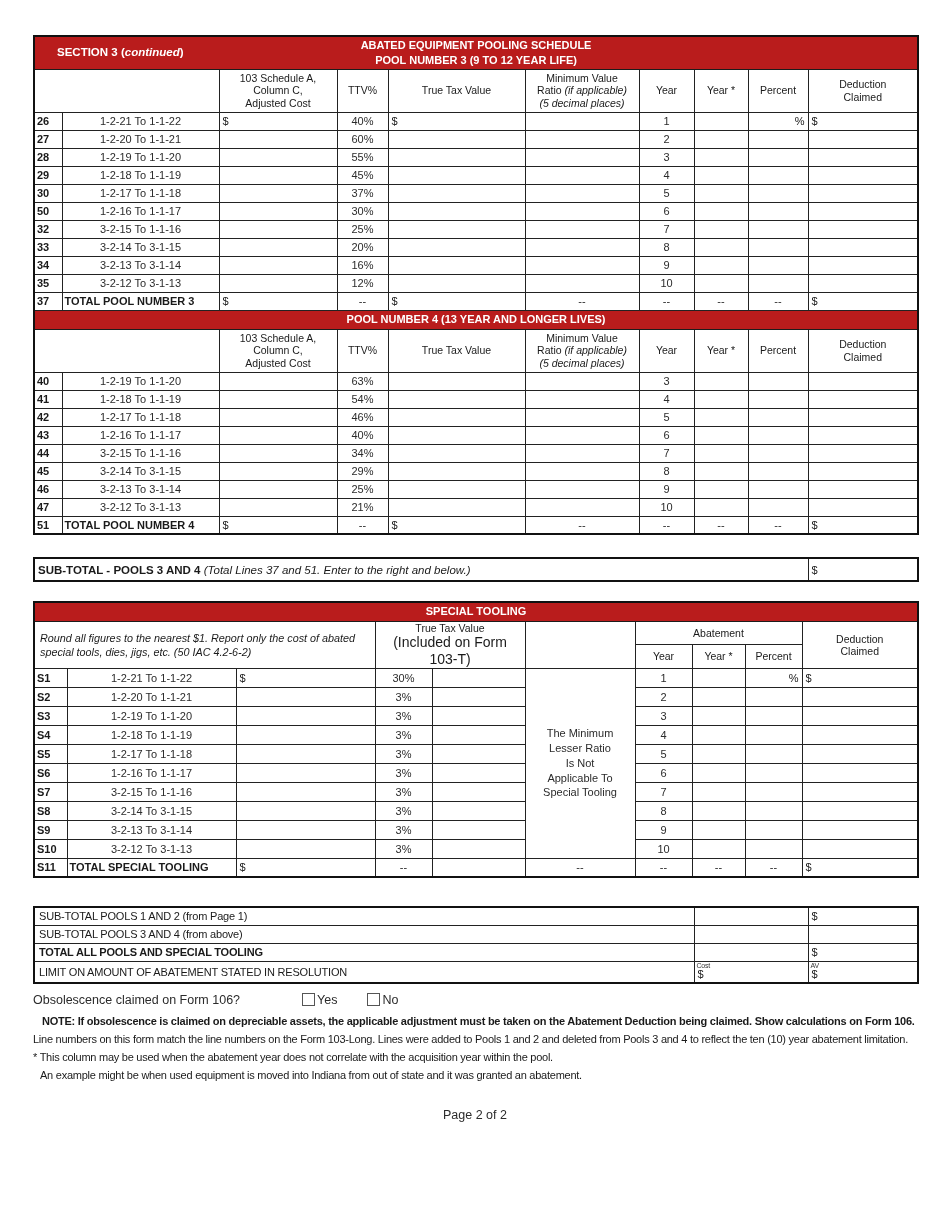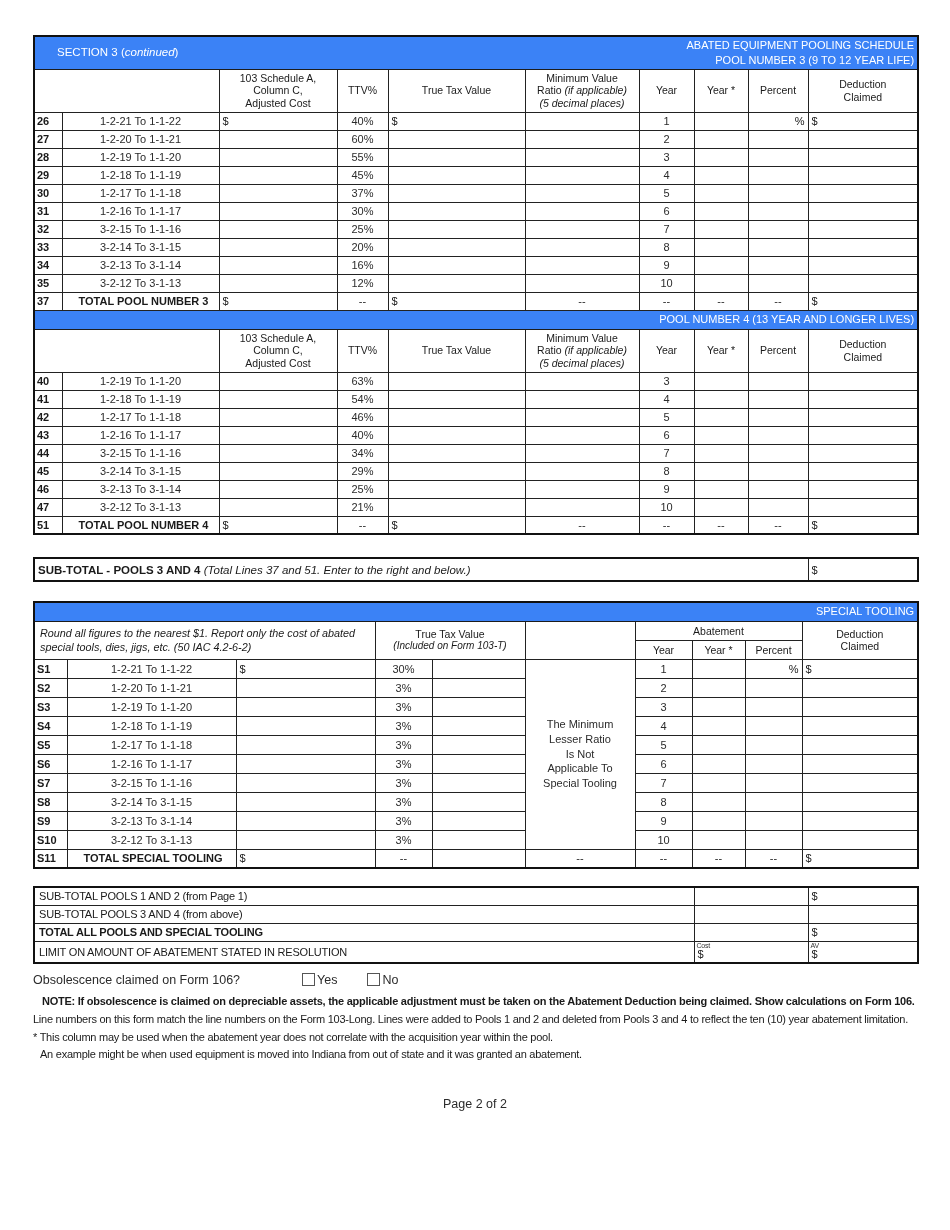--- a/index.html
+++ b/index.html
@@ -18,23 +18,23 @@
     font-size: 11px;
     height: 18px;
     padding: 0 3px;
     overflow: hidden;
     white-space: nowrap;
     vertical-align: middle;
   }
 
   
   tr.bar td {
-    background: #3b82f6; color: #fff;
+    background: #b91c1c; color: #fff;
     border-color: #1c1c1c;
-    font-weight: normal; text-align: right;
+    font-weight: bold; text-align: center;
     font-size: 11px; line-height: 1.35;
     position: relative; height: 33px;
   }
   tr.bar.slim td { height: 19px; }
   .bar-left {
     position: absolute; left: 22px; top: 50%;
     transform: translateY(-50%);
     font-size: 11.5px;
   }
 
@@ -45,47 +45,47 @@
     height: 43px; white-space: normal;
   }
   .blk { display: block; }
 
   
   .c-num   { font-weight: bold; text-align: left; padding-left: 2px; margin-left: 20px; }
   .c-date  { text-align: center; color: #2b2b2b; }
   .c-money { text-align: left; }
   .c-center{ text-align: center; color: #2b2b2b; }
   .c-right { text-align: right; }
-  .c-total-label { font-weight: bold; text-align: left; padding-left: 16px; }
+  .c-total-label { font-weight: bold; text-align: left; padding-left: 2px; }
 
   
   .subtotal-table { margin-top: 22px; }
   .subtotal-table td { height: 23px; }
   .subtotal-label b { font-size: 11.5px; }
   .subtotal-label i { font-size: 11.5px; }
 
   
   .special-table { margin-top: 19px; }
   .special-table td, .special-table th { height: 19px; }
   .special-table .instr {
     font-style: italic; text-align: left;
     white-space: normal; font-size: 10.8px; line-height: 1.3;
     padding: 2px 5px; font-weight: normal;
   }
   .special-table th.tth { white-space: normal; font-weight: normal; line-height: 1.2; }
-  .tth .sub { font-style: italic; font-size: 10px; }
+  .tth .sub { font-size: 14px; }
   .special-table th { font-weight: normal; font-size: 10.5px; text-align: center; }
   td.c-notice {
     text-align: center; white-space: normal;
     font-size: 11px; line-height: 1.35; color: #2b2b2b;
     vertical-align: middle;
   }
 
   
-  .summary-table { margin-top: 17px; }
+  .summary-table { margin-top: 28px; }
   .summary-table td { height: 18px; font-size: 11px; letter-spacing: -0.2px; }
   .summary-table .lbl { text-align: left; padding-left: 4px; white-space: normal; }
   .summary-table tr.bold .lbl { font-weight: bold; }
   .summary-table tr.tall td { height: 22px; }
   .summary-table tr.xtall td { height: 32px; }
   .sublabel { display: block; font-size: 9.3px; letter-spacing: -0.2px; line-height: 1.1; }
   .corner-cell { position: relative; vertical-align: bottom; padding-bottom: 2px; }
   .corner-tag { position: absolute; top: 0px; left: 2px; font-size: 7px; color: #333; }
 
   
@@ -93,21 +93,21 @@
   .obs-question { margin-right: 62px; }
   .checkbox {
     display: inline-block; width: 13px; height: 13px;
     border: 1.6px solid #555; background: #fff;
     vertical-align: -2px; margin-right: 2px;
   }
   .cb-group { margin-right: 30px; }
   .notes { margin-top: 6px; font-size: 11px; letter-spacing: -0.25px; line-height: 1.62; color: #1a1a1a; }
   .notes .bold-note { font-weight: bold; padding-left: 9px; }
   .notes .indent { padding-left: 7px; }
-  .page-footer { margin-top: 33px; text-align: center; font-size: 12.5px; color: #2b2b2b; }
+  .page-footer { margin-top: 24px; text-align: center; font-size: 12.5px; color: #2b2b2b; }
 </style>
 </head>
 <body>
 
 <div class="sheet">
 
   <table class="pool-table">
     <colgroup>
       <col style="width:28px">
         <col style="width:157px">
@@ -206,21 +206,21 @@
           <td class="c-money"></td>
           <td class="c-center">37%</td>
           <td class="c-money"></td>
           <td class="c-center"></td>
           <td class="c-center">5</td>
           <td class="c-center"></td>
           <td class="c-right"></td>
           <td class="c-money"></td>
         </tr>
         <tr>
-          <td class="c-num">31</td>
+          <td class="c-num">50</td>
           <td class="c-date">1-2-16 To 1-1-17</td>
           <td class="c-money"></td>
           <td class="c-center">30%</td>
           <td class="c-money"></td>
           <td class="c-center"></td>
           <td class="c-center">6</td>
           <td class="c-center"></td>
           <td class="c-right"></td>
           <td class="c-money"></td>
         </tr>

